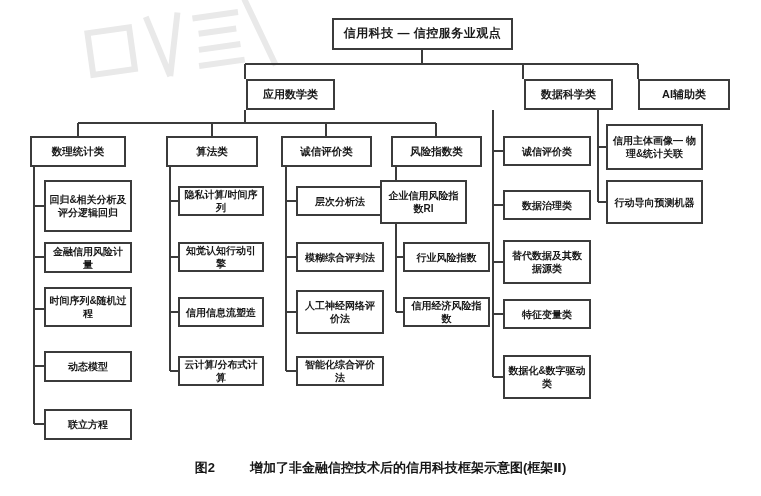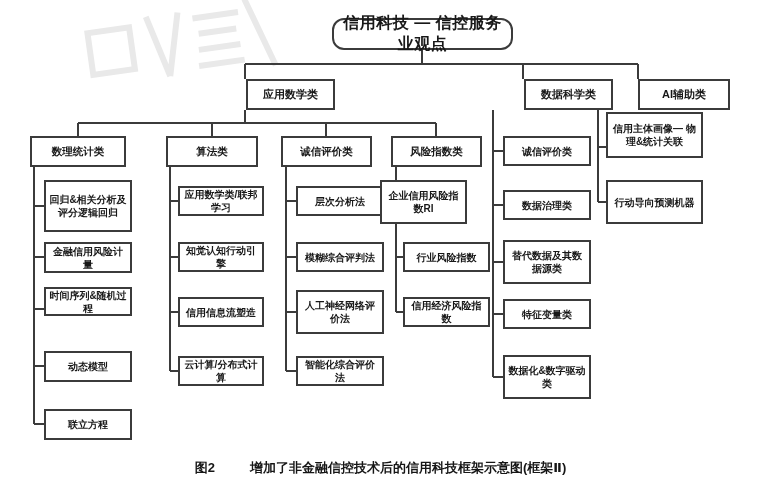--- a/index.html
+++ b/index.html
@@ -6,21 +6,21 @@
   .canvas{
     position:relative;width:761px;height:496px;background:#ffffff;overflow:hidden;
     font-family:"Liberation Sans","DejaVu Sans",sans-serif;
   }
   .overlay{position:absolute;left:0;top:0;pointer-events:none;}
   .box{
     position:absolute;box-sizing:border-box;border:2px solid #3b3b3b;background:#ffffff;
     display:flex;align-items:center;justify-content:center;text-align:center;
     font-weight:700;color:#181818;font-size:10px;line-height:1.3;padding:1px 3px;
   }
-  .lvl1{font-size:16px;letter-spacing:0.5px;border-radius:12px;}
+  .lvl1{font-size:12px;letter-spacing:0.5px;}
   .lvl2{font-size:11px;margin-left:45px;}
   .lvl3{font-size:10.5px;}
   .caption{
     position:absolute;left:0;top:459px;width:761px;text-align:center;
     font-weight:700;font-size:13px;color:#161616;
   }
   .caption .prefix{margin-right:35px;}
 </style>
 </head>
 <body>
@@ -55,44 +55,44 @@
   <div class="box lvl2" style="left:479px;top:79px;width:89px;height:31px">数据科学类</div>
   <div class="box lvl2" style="left:593px;top:79px;width:92px;height:31px">AI辅助类</div>
 
   <div class="box lvl3" style="left:30px;top:136px;width:96px;height:31px">数理统计类</div>
   <div class="box lvl3" style="left:166px;top:136px;width:92px;height:31px">算法类</div>
   <div class="box lvl3" style="left:281px;top:136px;width:91px;height:31px">诚信评价类</div>
   <div class="box lvl3" style="left:391px;top:136px;width:91px;height:31px">风险指数类</div>
 
   <div class="box" style="left:44px;top:180px;width:88px;height:52px">回归&amp;相关分析及评分逻辑回归</div>
   <div class="box" style="left:44px;top:242px;width:88px;height:31px">金融信用风险计量</div>
-  <div class="box" style="left:44px;top:287px;width:88px;height:29px">时间序列&amp;随机过程</div>
+  <div class="box" style="left:44px;top:287px;width:88px;height:40px">时间序列&amp;随机过程</div>
   <div class="box" style="left:44px;top:351px;width:88px;height:31px">动态模型</div>
   <div class="box" style="left:44px;top:409px;width:88px;height:31px">联立方程</div>
 
-  <div class="box" style="left:178px;top:186px;width:86px;height:30px">应用数学类/联邦学习</div>
+  <div class="box" style="left:178px;top:186px;width:86px;height:30px">隐私计算/时间序列</div>
   <div class="box" style="left:178px;top:242px;width:86px;height:30px">知觉认知行动引擎</div>
   <div class="box" style="left:178px;top:297px;width:86px;height:30px">信用信息流塑造</div>
   <div class="box" style="left:178px;top:356px;width:86px;height:30px">云计算/分布式计算</div>
 
   <div class="box" style="left:296px;top:186px;width:88px;height:30px">层次分析法</div>
   <div class="box" style="left:296px;top:242px;width:88px;height:30px">模糊综合评判法</div>
   <div class="box" style="left:296px;top:290px;width:88px;height:44px">人工神经网络评价法</div>
   <div class="box" style="left:296px;top:356px;width:88px;height:30px">智能化综合评价法</div>
 
   <div class="box" style="left:380px;top:180px;width:87px;height:44px">企业信用风险指数RI</div>
   <div class="box" style="left:403px;top:242px;width:87px;height:30px">行业风险指数</div>
   <div class="box" style="left:403px;top:297px;width:87px;height:30px">信用经济风险指数</div>
 
   <div class="box" style="left:503px;top:136px;width:88px;height:30px">诚信评价类</div>
   <div class="box" style="left:503px;top:190px;width:88px;height:30px">数据治理类</div>
   <div class="box" style="left:503px;top:240px;width:88px;height:44px">替代数据及其数据源类</div>
   <div class="box" style="left:503px;top:299px;width:88px;height:30px">特征变量类</div>
   <div class="box" style="left:503px;top:355px;width:88px;height:44px">数据化&amp;数字驱动类</div>
 
-  <div class="box" style="left:606px;top:112px;width:97px;height:46px">信用主体画像— 物理&amp;统计关联</div>
+  <div class="box" style="left:606px;top:124px;width:97px;height:46px">信用主体画像— 物理&amp;统计关联</div>
   <div class="box" style="left:606px;top:180px;width:97px;height:44px">行动导向预测机器</div>
 
   <div class="caption">
     <span class="prefix">图2</span><span>增加了非金融信控技术后的信用科技框架示意图(框架Ⅱ)</span>
   </div>
 
 </div>
 
 </body></html>

